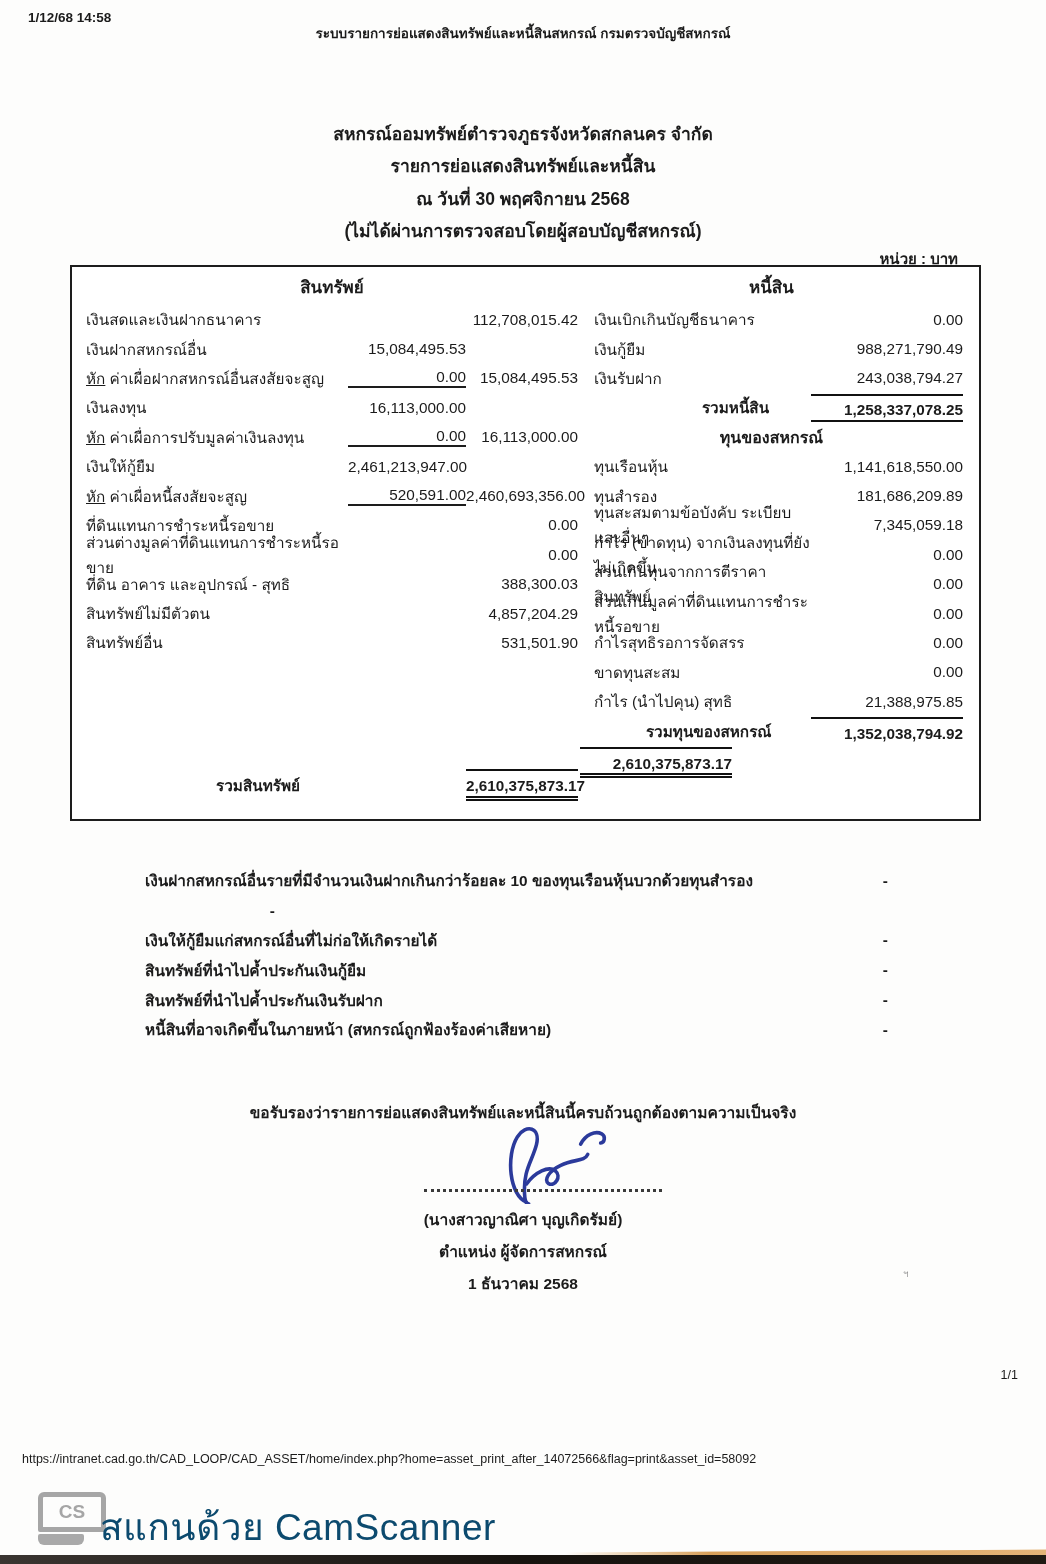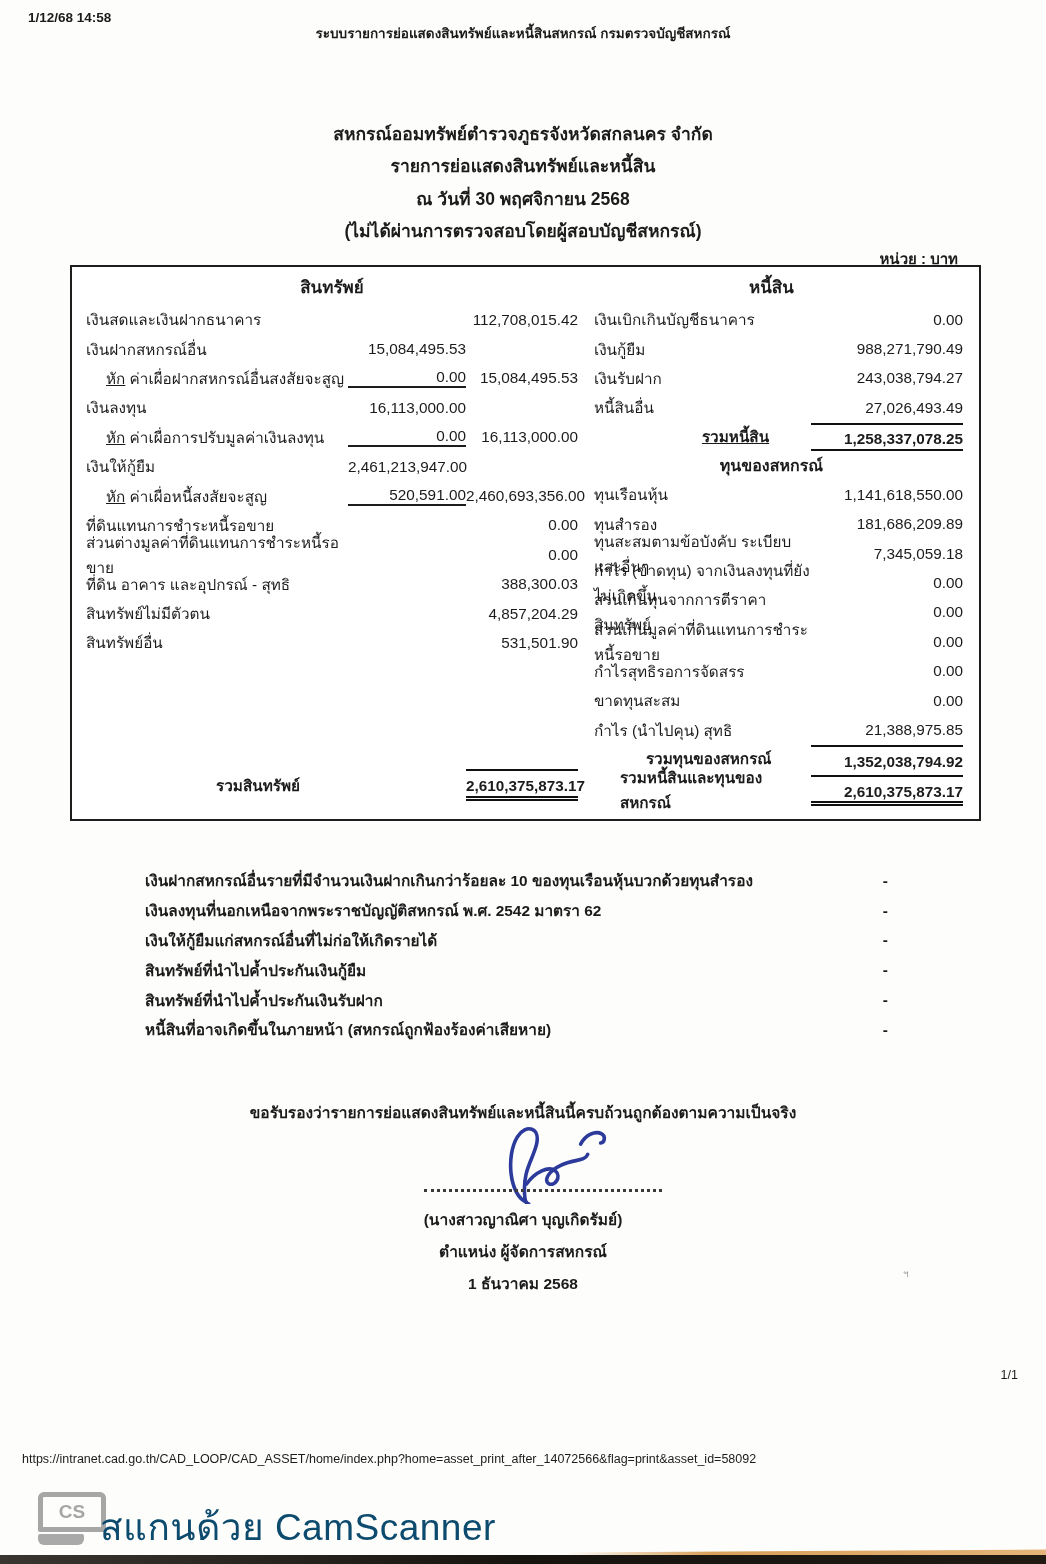--- a/index.html
+++ b/index.html
@@ -23,21 +23,21 @@
   }
   .half{display:flex;flex-direction:column;box-sizing:border-box;}
   .half-left{width:56%;padding:2px 2px 12px 14px;}
   .half-right{width:44%;padding:2px 16px 12px 0;}
   .sec-head{text-align:center;font-weight:700;font-size:17px;height:36px;line-height:38px;}
   .r{display:flex;align-items:center;height:29.4px;font-size:15.3px;font-weight:500;}
   .lbl{flex:1;}
   .c1{width:118px;text-align:right;box-sizing:border-box;}
   .c2{width:112px;text-align:right;box-sizing:border-box;}
   .amt{width:152px;text-align:right;box-sizing:border-box;}
-  .u{text-decoration:underline;margin-left:20px;}
+  .u{text-decoration:underline;}
   .ul{border-bottom:2px solid #1d1d1d;}
   .bold{font-weight:700;}
   .spacer{flex:1;}
   .tot-top{border-top:2px solid #111;}
   .tot-bot{border-bottom:2px solid #111;}
   .tot-dbl{border-bottom:5px double #111;}
   .eq-head{text-align:center;font-weight:700;font-size:16px;height:29.4px;line-height:29.4px;}
   
   .notes{left:145px;top:866px;width:743px;}
   .note-row{display:flex;align-items:center;height:29.8px;font-size:15.4px;font-weight:700;}
@@ -159,27 +159,23 @@
           <span class="amt">0.00</span>
         </div>
         <div class="r">
           <span class="lbl" style="padding-left: 14px;">เงินกู้ยืม</span>
           <span class="amt">988,271,790.49</span>
         </div>
         <div class="r">
           <span class="lbl" style="padding-left: 14px;">เงินรับฝาก</span>
           <span class="amt">243,038,794.27</span>
         </div>
-        <div class="r">
-          <span class="lbl" style="padding-left: 14px;">หนี้สินอื่น</span>
-          <span class="amt">27,026,493.49</span>
-        </div>
       </div>
     <div class="r">
-      <span class="lbl bold" style="padding-left:122px;text-decoration:underline;">รวมหนี้สิน</span>
+      <span class="lbl bold" style="padding-left:122px;">รวมหนี้สิน</span>
       <span class="amt bold tot-top tot-bot" style="height:28px;line-height:27px;">1,258,337,078.25</span>
     </div>
     <div class="eq-head">ทุนของสหกรณ์</div>
     <div id="equity-rows">
         <div class="r">
           <span class="lbl" style="padding-left: 14px;">ทุนเรือนหุ้น</span>
           <span class="amt">1,141,618,550.00</span>
         </div>
         <div class="r">
           <span class="lbl" style="padding-left: 14px;">ทุนสำรอง</span>
@@ -212,33 +208,31 @@
         <div class="r">
           <span class="lbl" style="padding-left: 14px;">กำไร (นำไปคุน) สุทธิ</span>
           <span class="amt">21,388,975.85</span>
         </div>
       </div>
     <div class="r">
       <span class="lbl bold" style="padding-left:66px;">รวมทุนของสหกรณ์</span>
       <span class="amt bold tot-top" style="height:28px;line-height:29px;">1,352,038,794.92</span>
     </div>
     <div class="r" style="height:34px;">
-      <span class="lbl bold" style="padding-left:40px;">รวมหนี้สินและทุนของสหกรณ์</span>
       <span class="amt bold tot-top tot-dbl" style="height:31px;line-height:30px;">2,610,375,873.17</span>
     </div>
   </div>
 </div>
 
 <div class="abs notes" id="notes">
     <div class="note-row">
       <span class="note-lbl">เงินฝากสหกรณ์อื่นรายที่มีจำนวนเงินฝากเกินกว่าร้อยละ 10 ของทุนเรือนหุ้นบวกด้วยทุนสำรอง</span>
       <span class="note-val">-</span>
     </div>
     <div class="note-row">
-      <span class="note-lbl">เงินลงทุนที่นอกเหนือจากพระราชบัญญัติสหกรณ์ พ.ศ. 2542 มาตรา 62</span>
       <span class="note-val">-</span>
     </div>
     <div class="note-row">
       <span class="note-lbl">เงินให้กู้ยืมแก่สหกรณ์อื่นที่ไม่ก่อให้เกิดรายได้</span>
       <span class="note-val">-</span>
     </div>
     <div class="note-row">
       <span class="note-lbl">สินทรัพย์ที่นำไปค้ำประกันเงินกู้ยืม</span>
       <span class="note-val">-</span>
     </div>

